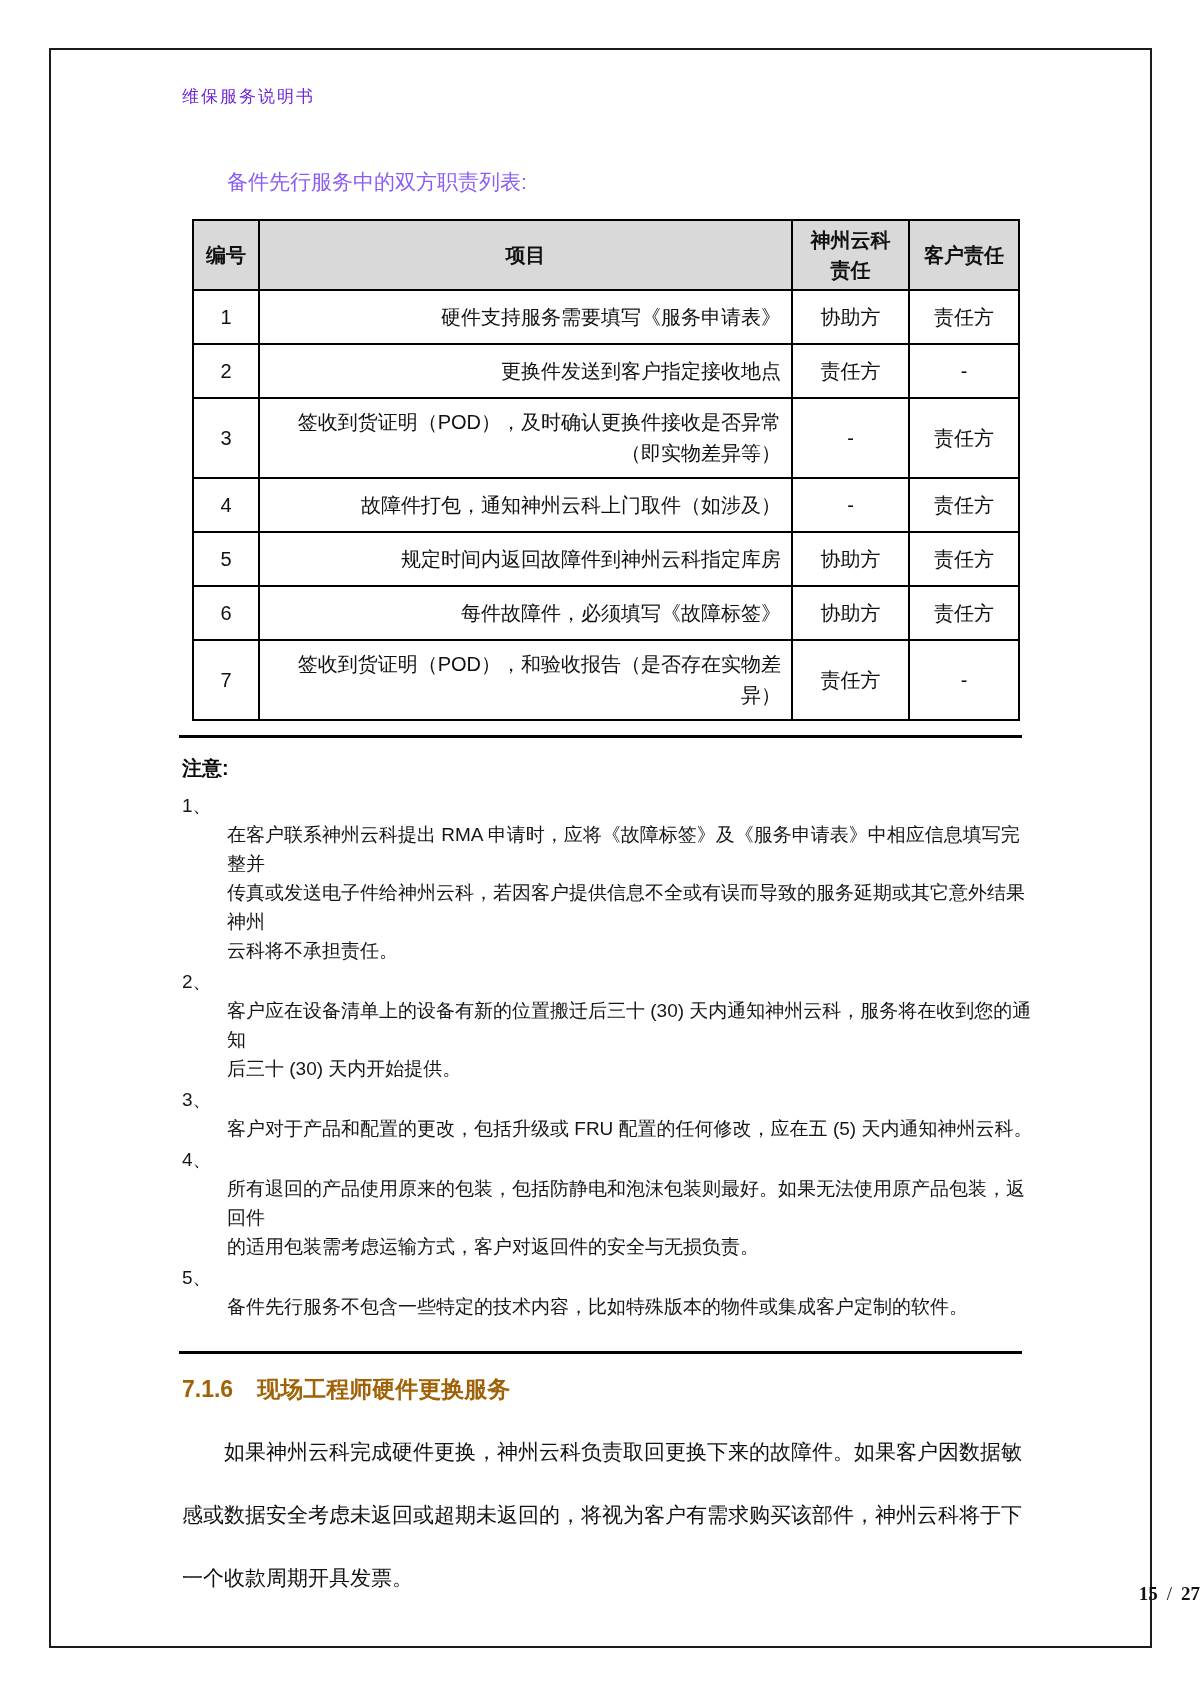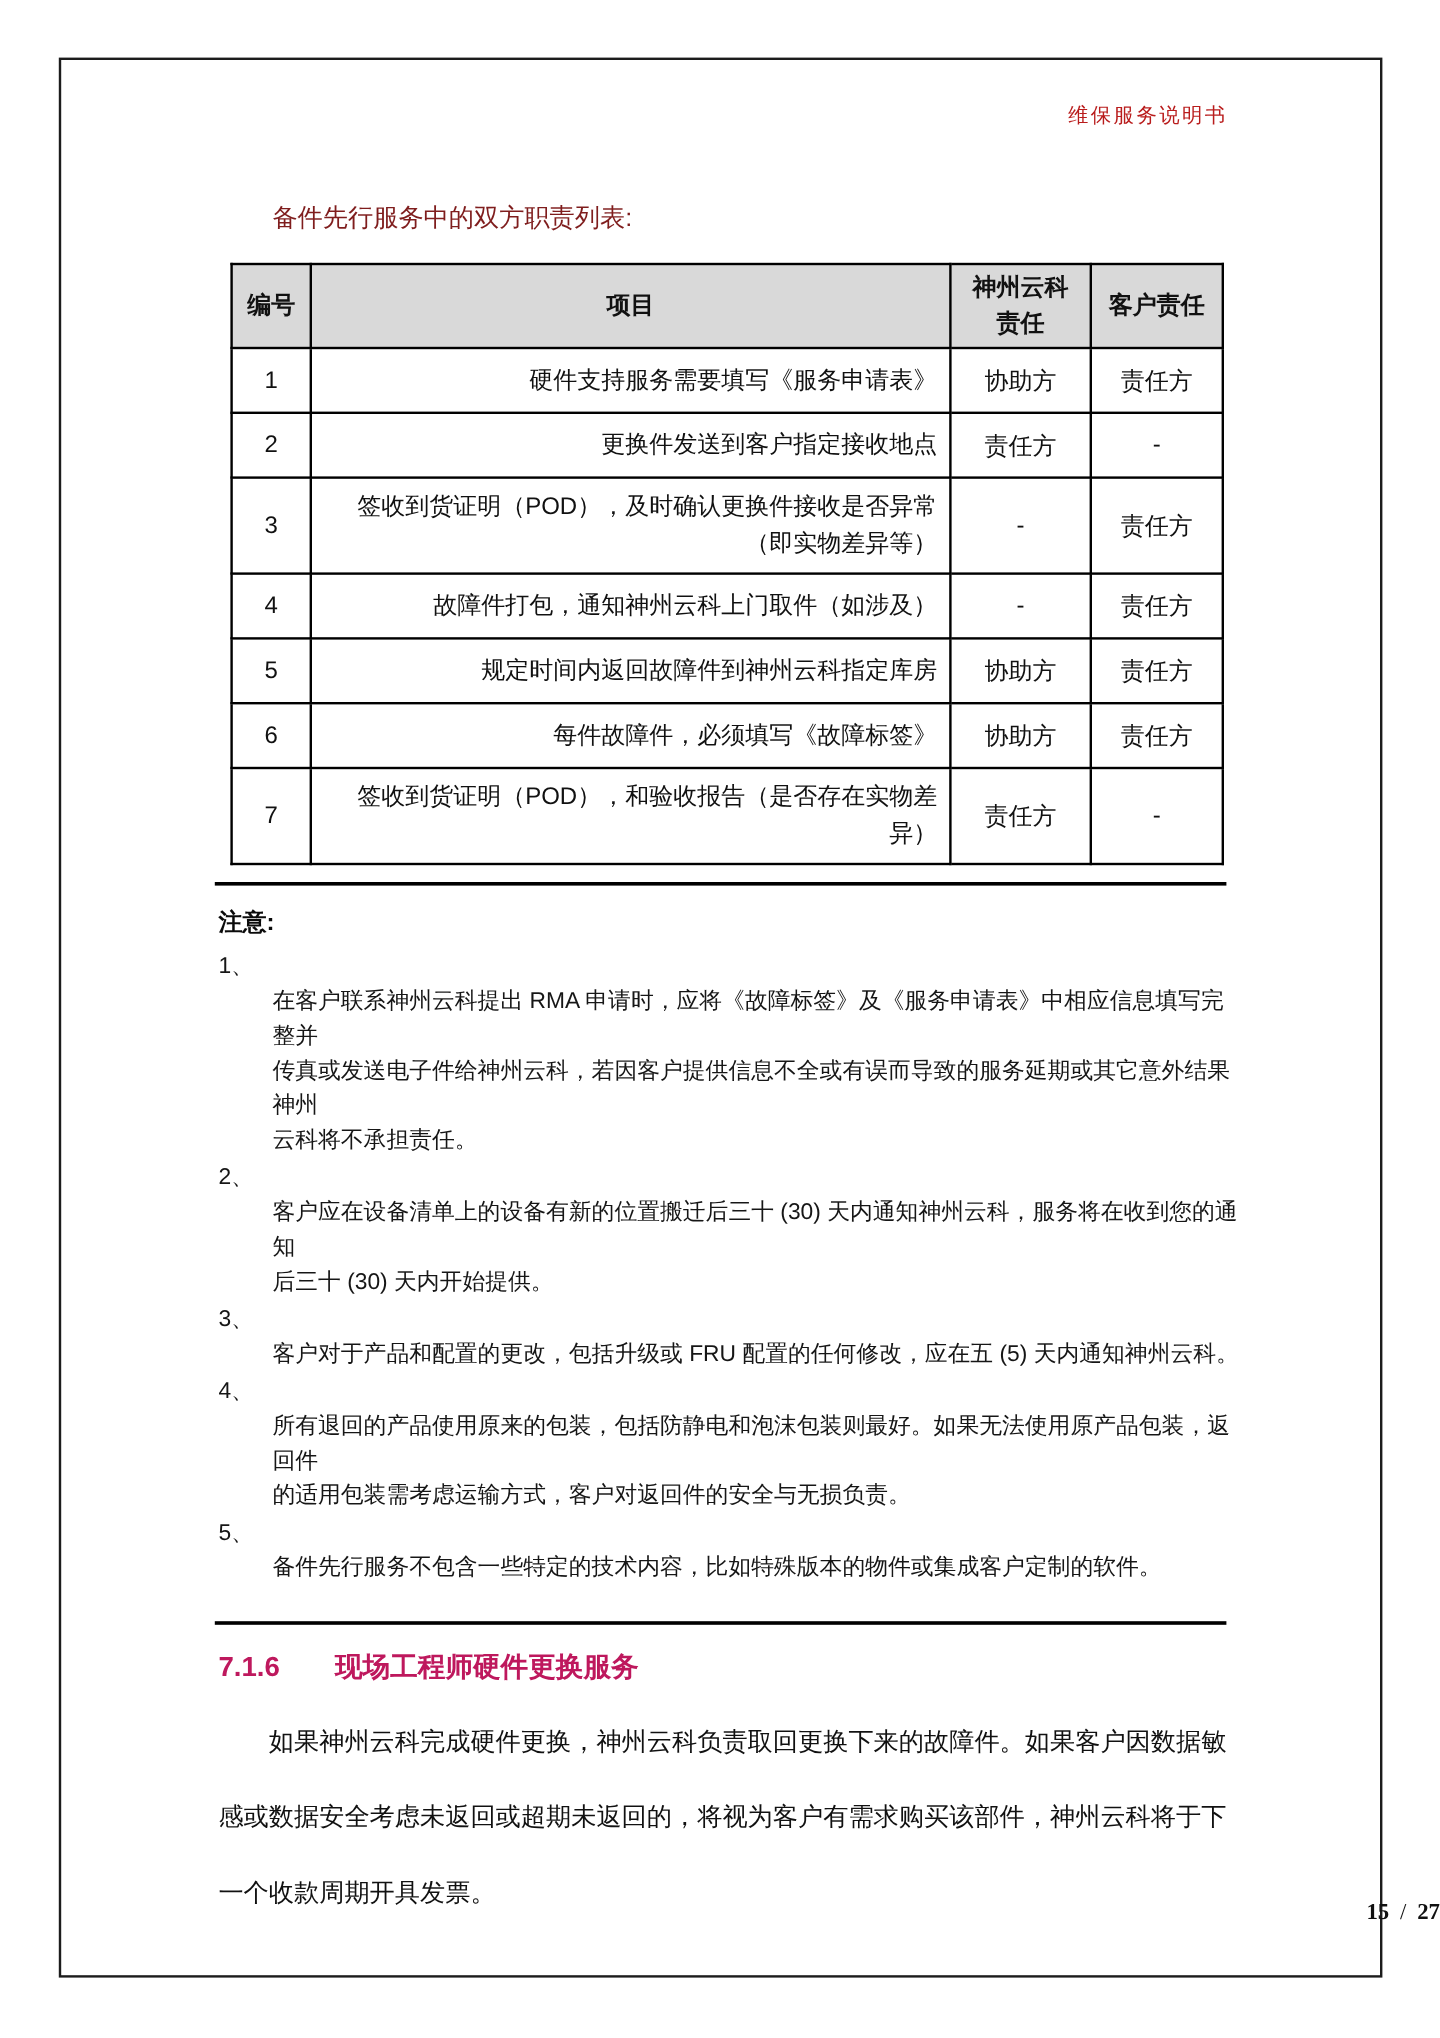--- a/index.html
+++ b/index.html
@@ -7,26 +7,26 @@
     position:relative; width:1200px; height:1698px; background:#ffffff;
     font-family:"Liberation Sans", sans-serif; color:#141414; overflow:hidden;
   }
   .frame {
     position:absolute; left:49px; top:48px; width:1099px; height:1596px;
     border:2px solid #1c1c1c; background:transparent;
   }
   .content { position:absolute; left:182px; top:48px; width:855px; }
 
   .doc-header {
-    margin-top:37px; text-align:right; padding-right:14px;
-    font-family:"Liberation Serif", serif; font-size:17px; color:#b91c1c;
+    margin-top:37px; padding-right:14px;
+    font-family:"Liberation Serif", serif; font-size:17px; color:#6d28d9;
     letter-spacing:2px;
   }
 
-  .intro { margin-top:62px; font-size:21px; text-indent:45px; line-height:24px; color:#7f1d1d; }
+  .intro { margin-top:62px; font-size:21px; text-indent:45px; line-height:24px; color:#8b5cf6; }
 
   table.resp {
     margin-top:25px; margin-left:10px; width:826px;
     border-collapse:collapse; table-layout:fixed; font-size:20px; color:#111;
   }
   table.resp th, table.resp td { border:2px solid #000; vertical-align:middle; }
   table.resp th {
     background:#d9d9d9; font-weight:bold; text-align:center;
     white-space:pre-line; line-height:30px; height:66px; font-size:20px;
   }
@@ -42,22 +42,22 @@
   .notice-title { margin-top:17px; font-size:20px; font-weight:bold; color:#0a0a0a; }
 
   .notes { margin-top:9px; }
   .note {
     position:relative; padding-left:45px; font-size:19px; line-height:29px;
     white-space:pre-line; margin-bottom:2px; color:#161616;
   }
   .note-num { position:absolute; left:0; top:0; white-space:normal; }
 
   .section-heading {
-    margin-top:20px; font-size:23px; font-weight:bold; color:#be185d;
-    display:flex; gap:46px; align-items:baseline;
+    margin-top:20px; font-size:23px; font-weight:bold; color:#a16207;
+    display:flex; gap:24px; align-items:baseline;
   }
 
   .para { font-size:21px; line-height:63px; white-space:pre-line; text-indent:42px; color:#111; }
   .para-1 { margin-top:38px; }
   .para-2 { margin-top:15px; }
 
   .footer {
     position:absolute; left:0; top:1583px; width:100%; text-align:right;
     font-family:"Liberation Serif", serif; font-size:19px; font-weight:bold; color:#111;
   }

